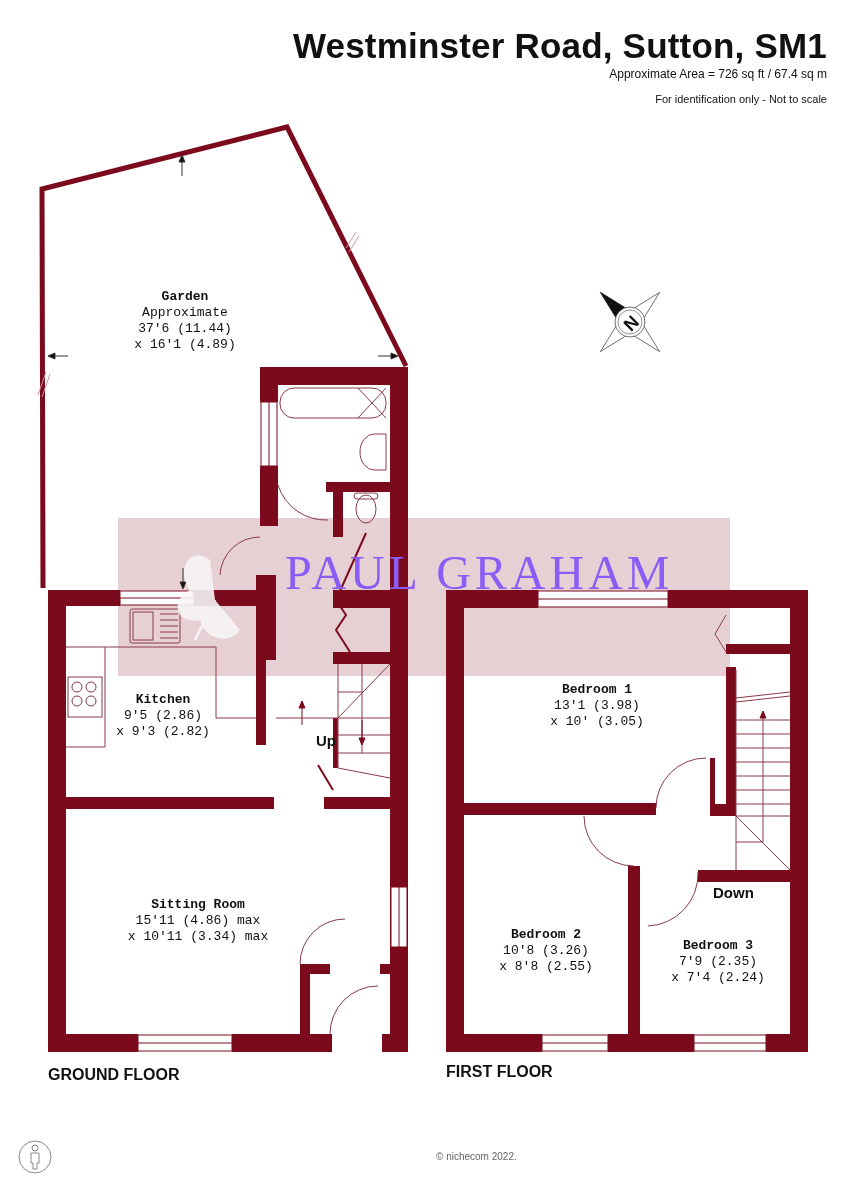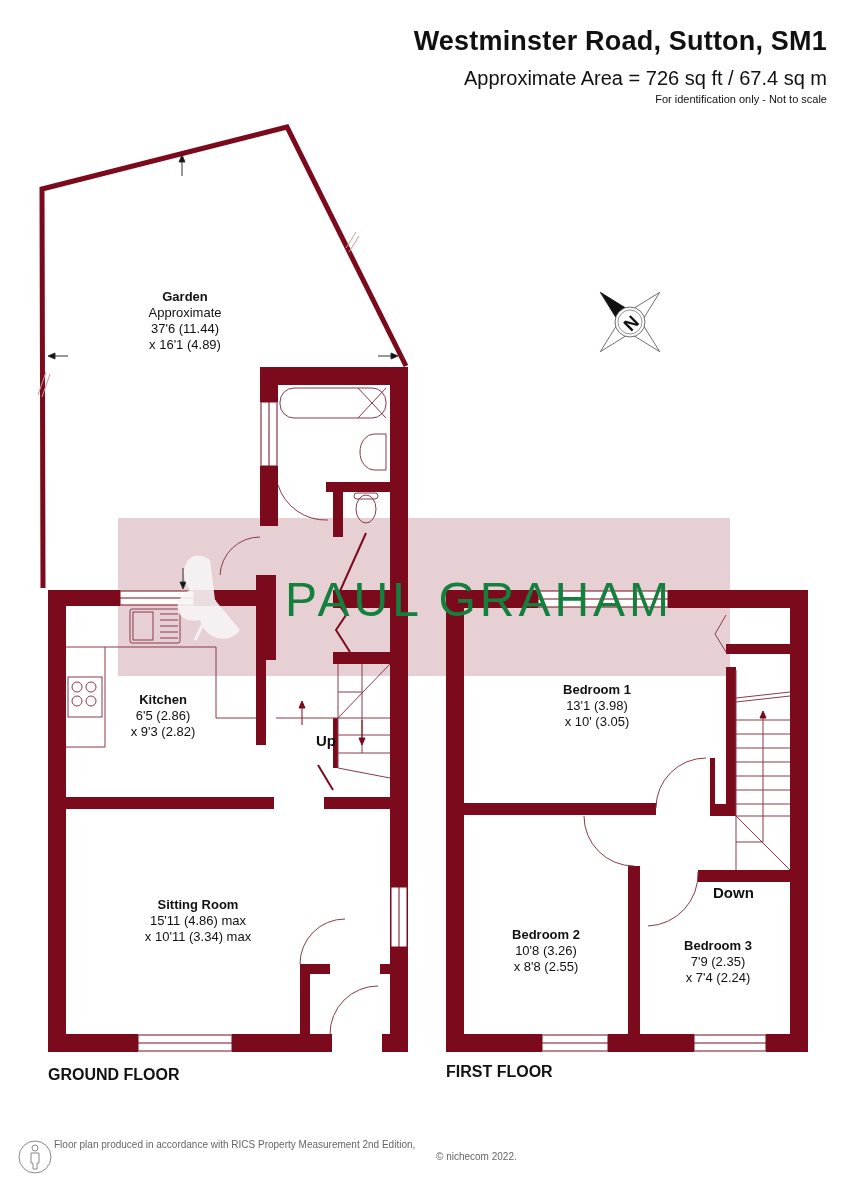--- a/index.html
+++ b/index.html
@@ -1,29 +1,29 @@
 <!DOCTYPE html>
 <html><head>
   <meta charset="utf-8">
   <style>
     html, body { margin: 0; padding: 0; background: #ffffff; }
     body { width: 849px; height: 1200px; position: relative; overflow: hidden; font-family: "Liberation Sans", sans-serif; color: #111; }
     .abs { position: absolute; }
-    #title { right: 22px; top: 26px; font-size: 27px; font-weight: bold; letter-spacing: 0.2px; white-space: nowrap; }
-    #area { right: 22px; top: 67px; font-size: 20px; white-space: nowrap; }
+    #title { right: 22px; top: 26px; font-size: 35px; font-weight: bold; letter-spacing: 0.2px; white-space: nowrap; }
+    #area { right: 22px; top: 67px; font-size: 12px; white-space: nowrap; }
     #disclaimer { right: 22px; top: 93px; font-size: 11px; white-space: nowrap; }
     svg#plan { position: absolute; left: 0; top: 0; }
-    .room-label { position: absolute; text-align: center; font-size: 13px; line-height: 16px; transform: translateX(-50%); white-space: nowrap; }
+    .room-label { position: absolute; text-align: center; font-size: 13px; line-height: 16px; transform: translateX(-50%); white-space: nowrap; font-family: Liberation Mono, monospace; }
     .room-label .nm { font-weight: bold; display: block; }
     .room-label span { display: block; }
     .floor-label { position: absolute; font-size: 16px; font-weight: bold; white-space: nowrap; text-align: right; }
     .stair-label { position: absolute; font-size: 15px; font-weight: bold; margin-top: 48px; }
     #footer { left: 54px; top: 1139px; font-size: 10px; line-height: 12.5px; color: #666; }
     #footer-copy { left: 436px; top: 1151px; font-size: 10px; color: #666; white-space: nowrap; }
-    #watermark-text { left: 285px; top: 572px; font-family: Liberation Sans, sans-serif; font-size: 48px; color: #15803d; letter-spacing: 4px; white-space: nowrap; }
+    #watermark-text { left: 285px; top: 545px; font-family: Liberation Serif, serif; font-size: 48px; color: #8b5cf6; letter-spacing: 4px; white-space: nowrap; }
   </style>
 </head>
 <body>
 
 <div id="title" class="abs">Westminster Road, Sutton, SM1</div>
 <div id="area" class="abs">Approximate Area = 726 sq ft / 67.4 sq m</div>
 <div id="disclaimer" class="abs">For identification only - Not to scale</div>
 
 <svg id="plan" width="849" height="1200" viewBox="0 0 849 1200">
 
@@ -215,21 +215,21 @@
 <div id="watermark-text" class="abs">PAUL GRAHAM</div>
 
 <div class="room-label" style="left:185px; top:289px;">
   <span class="nm">Garden</span>
   <span>Approximate</span>
   <span>37'6 (11.44)</span>
   <span>x 16'1 (4.89)</span>
 </div>
 <div class="room-label" style="left:163px; top:692px;">
   <span class="nm">Kitchen</span>
-  <span>6'5 (2.86)</span>
+  <span>9'5 (2.86)</span>
   <span>x 9'3 (2.82)</span>
 </div>
 <div class="room-label" style="left:198px; top:897px;">
   <span class="nm">Sitting Room</span>
   <span>15'11 (4.86) max</span>
   <span>x 10'11 (3.34) max</span>
 </div>
 <div class="stair-label" style="left:316px; top:684px;">Up</div>
 
 <div class="room-label" style="left:597px; top:682px;">
@@ -246,15 +246,14 @@
   <span class="nm">Bedroom 3</span>
   <span>7'9 (2.35)</span>
   <span>x 7'4 (2.24)</span>
 </div>
 <div class="stair-label" style="left:697px; top:836px;padding-left:16px;">Down</div>
 
 <div class="floor-label" style="left:48px; top:1066px;">GROUND FLOOR</div>
 <div class="floor-label" style="left:446px; top:1063px;">FIRST FLOOR</div>
 
 <div id="footer" class="abs">
-  <div>Floor plan produced in accordance with RICS Property Measurement 2nd Edition,</div>
 </div>
 <div id="footer-copy" class="abs">© nichecom 2022.</div>
 
 </body></html>

